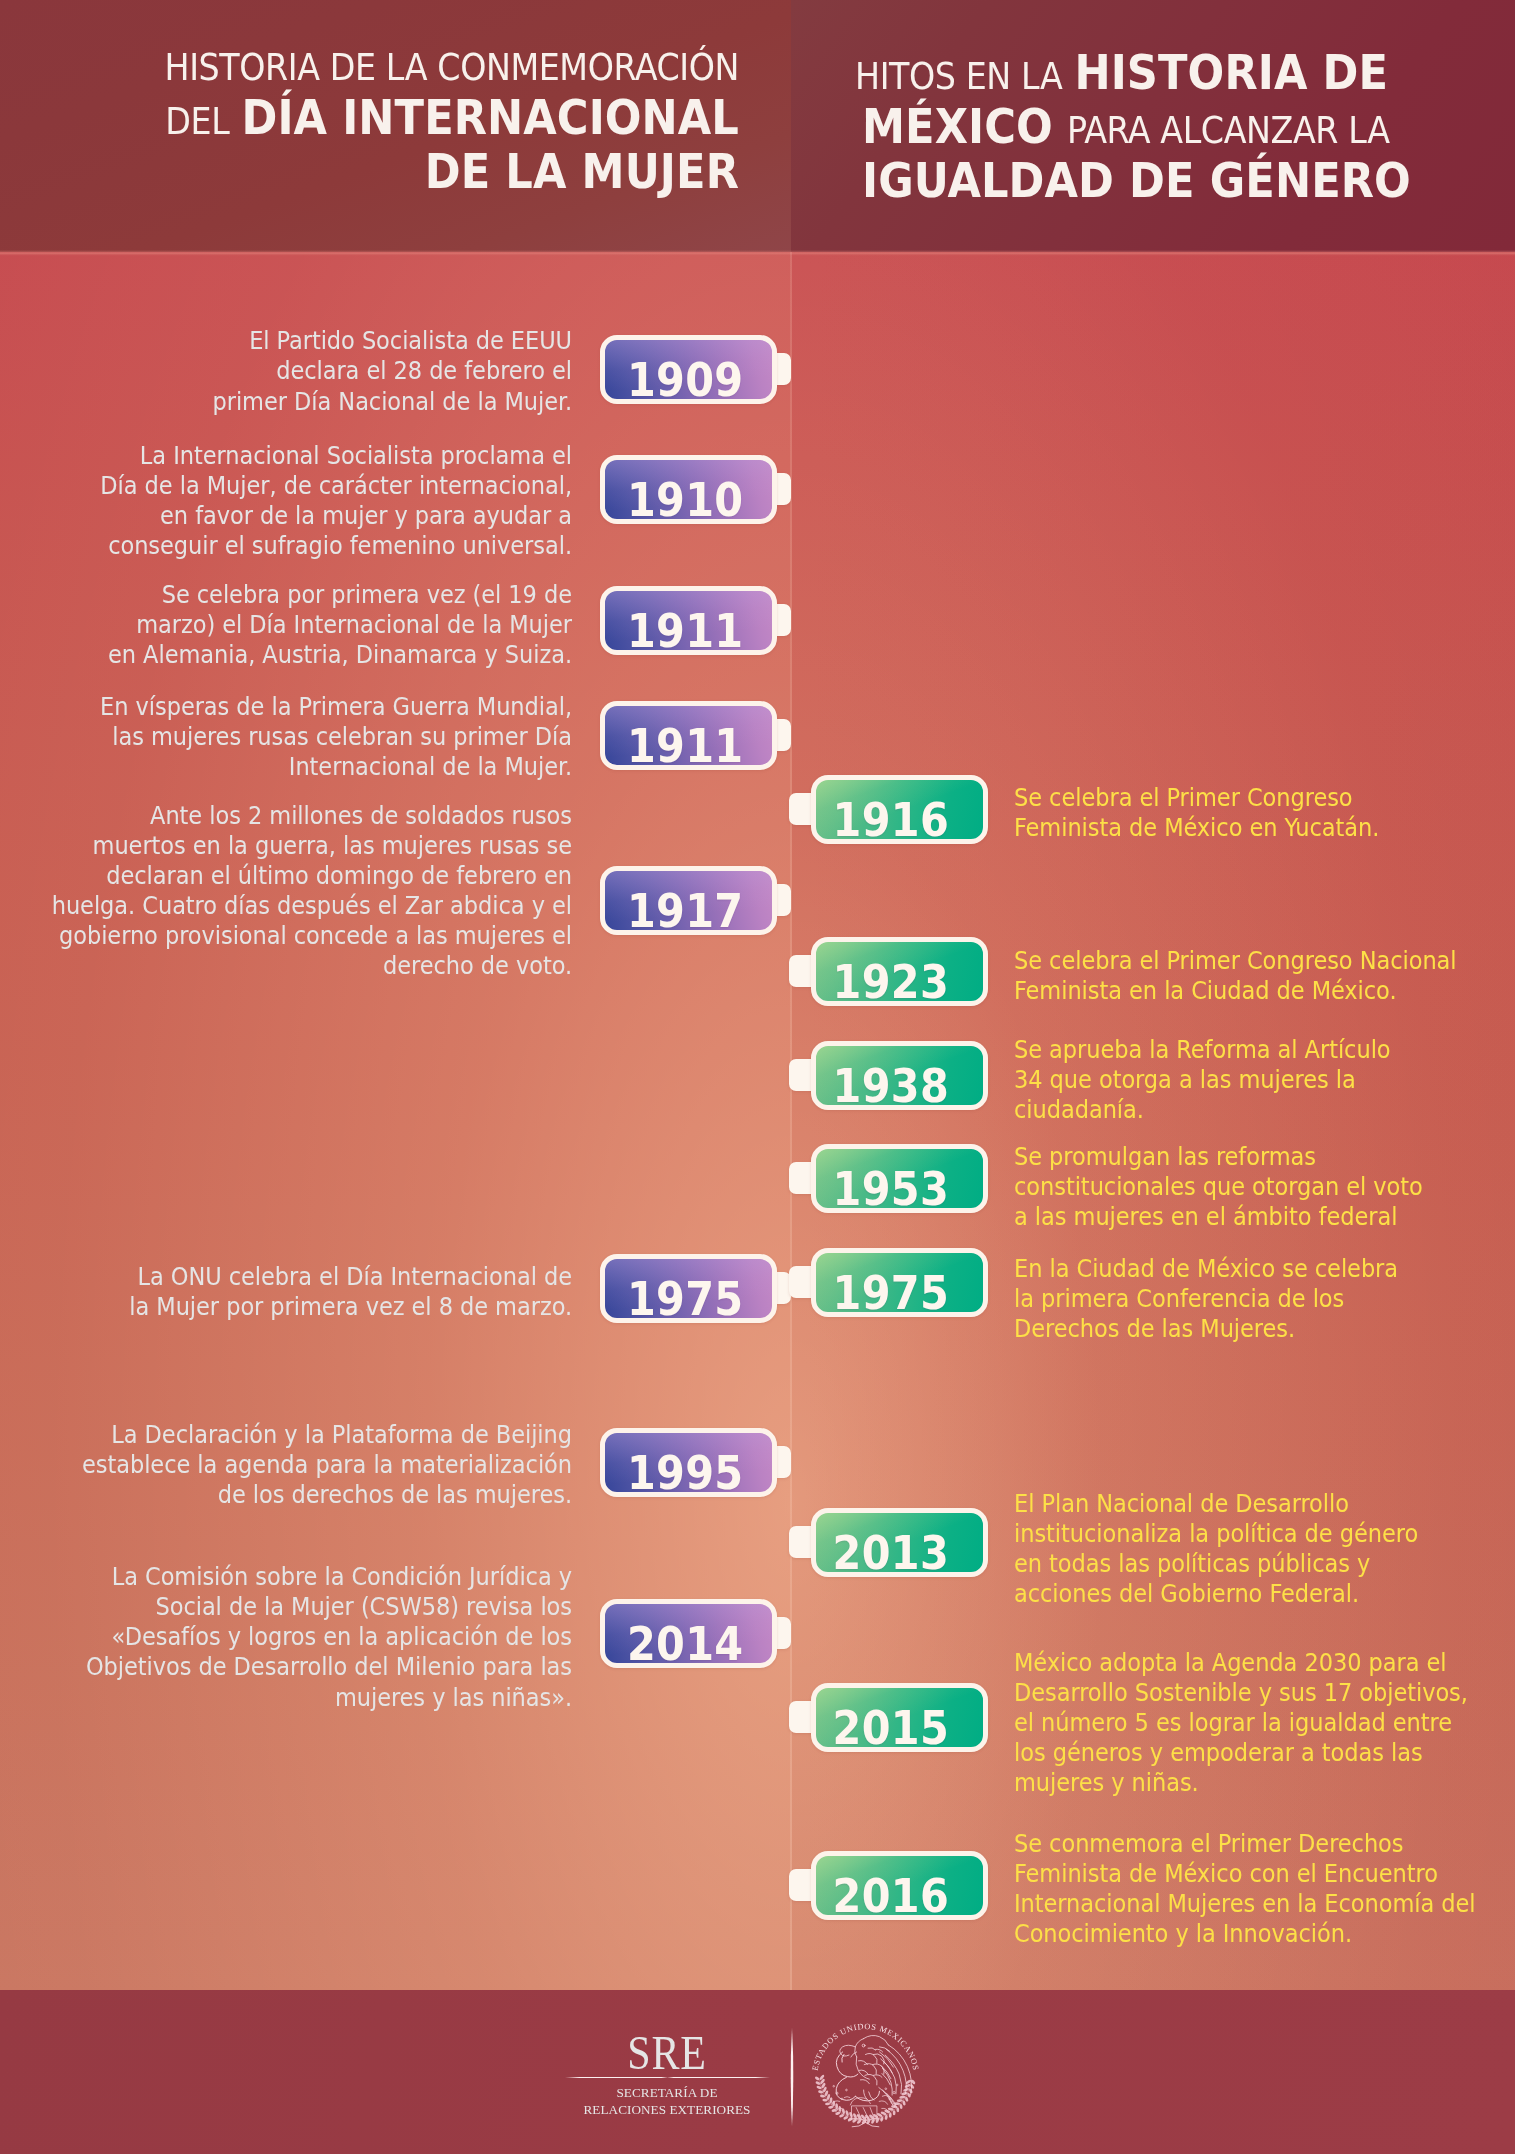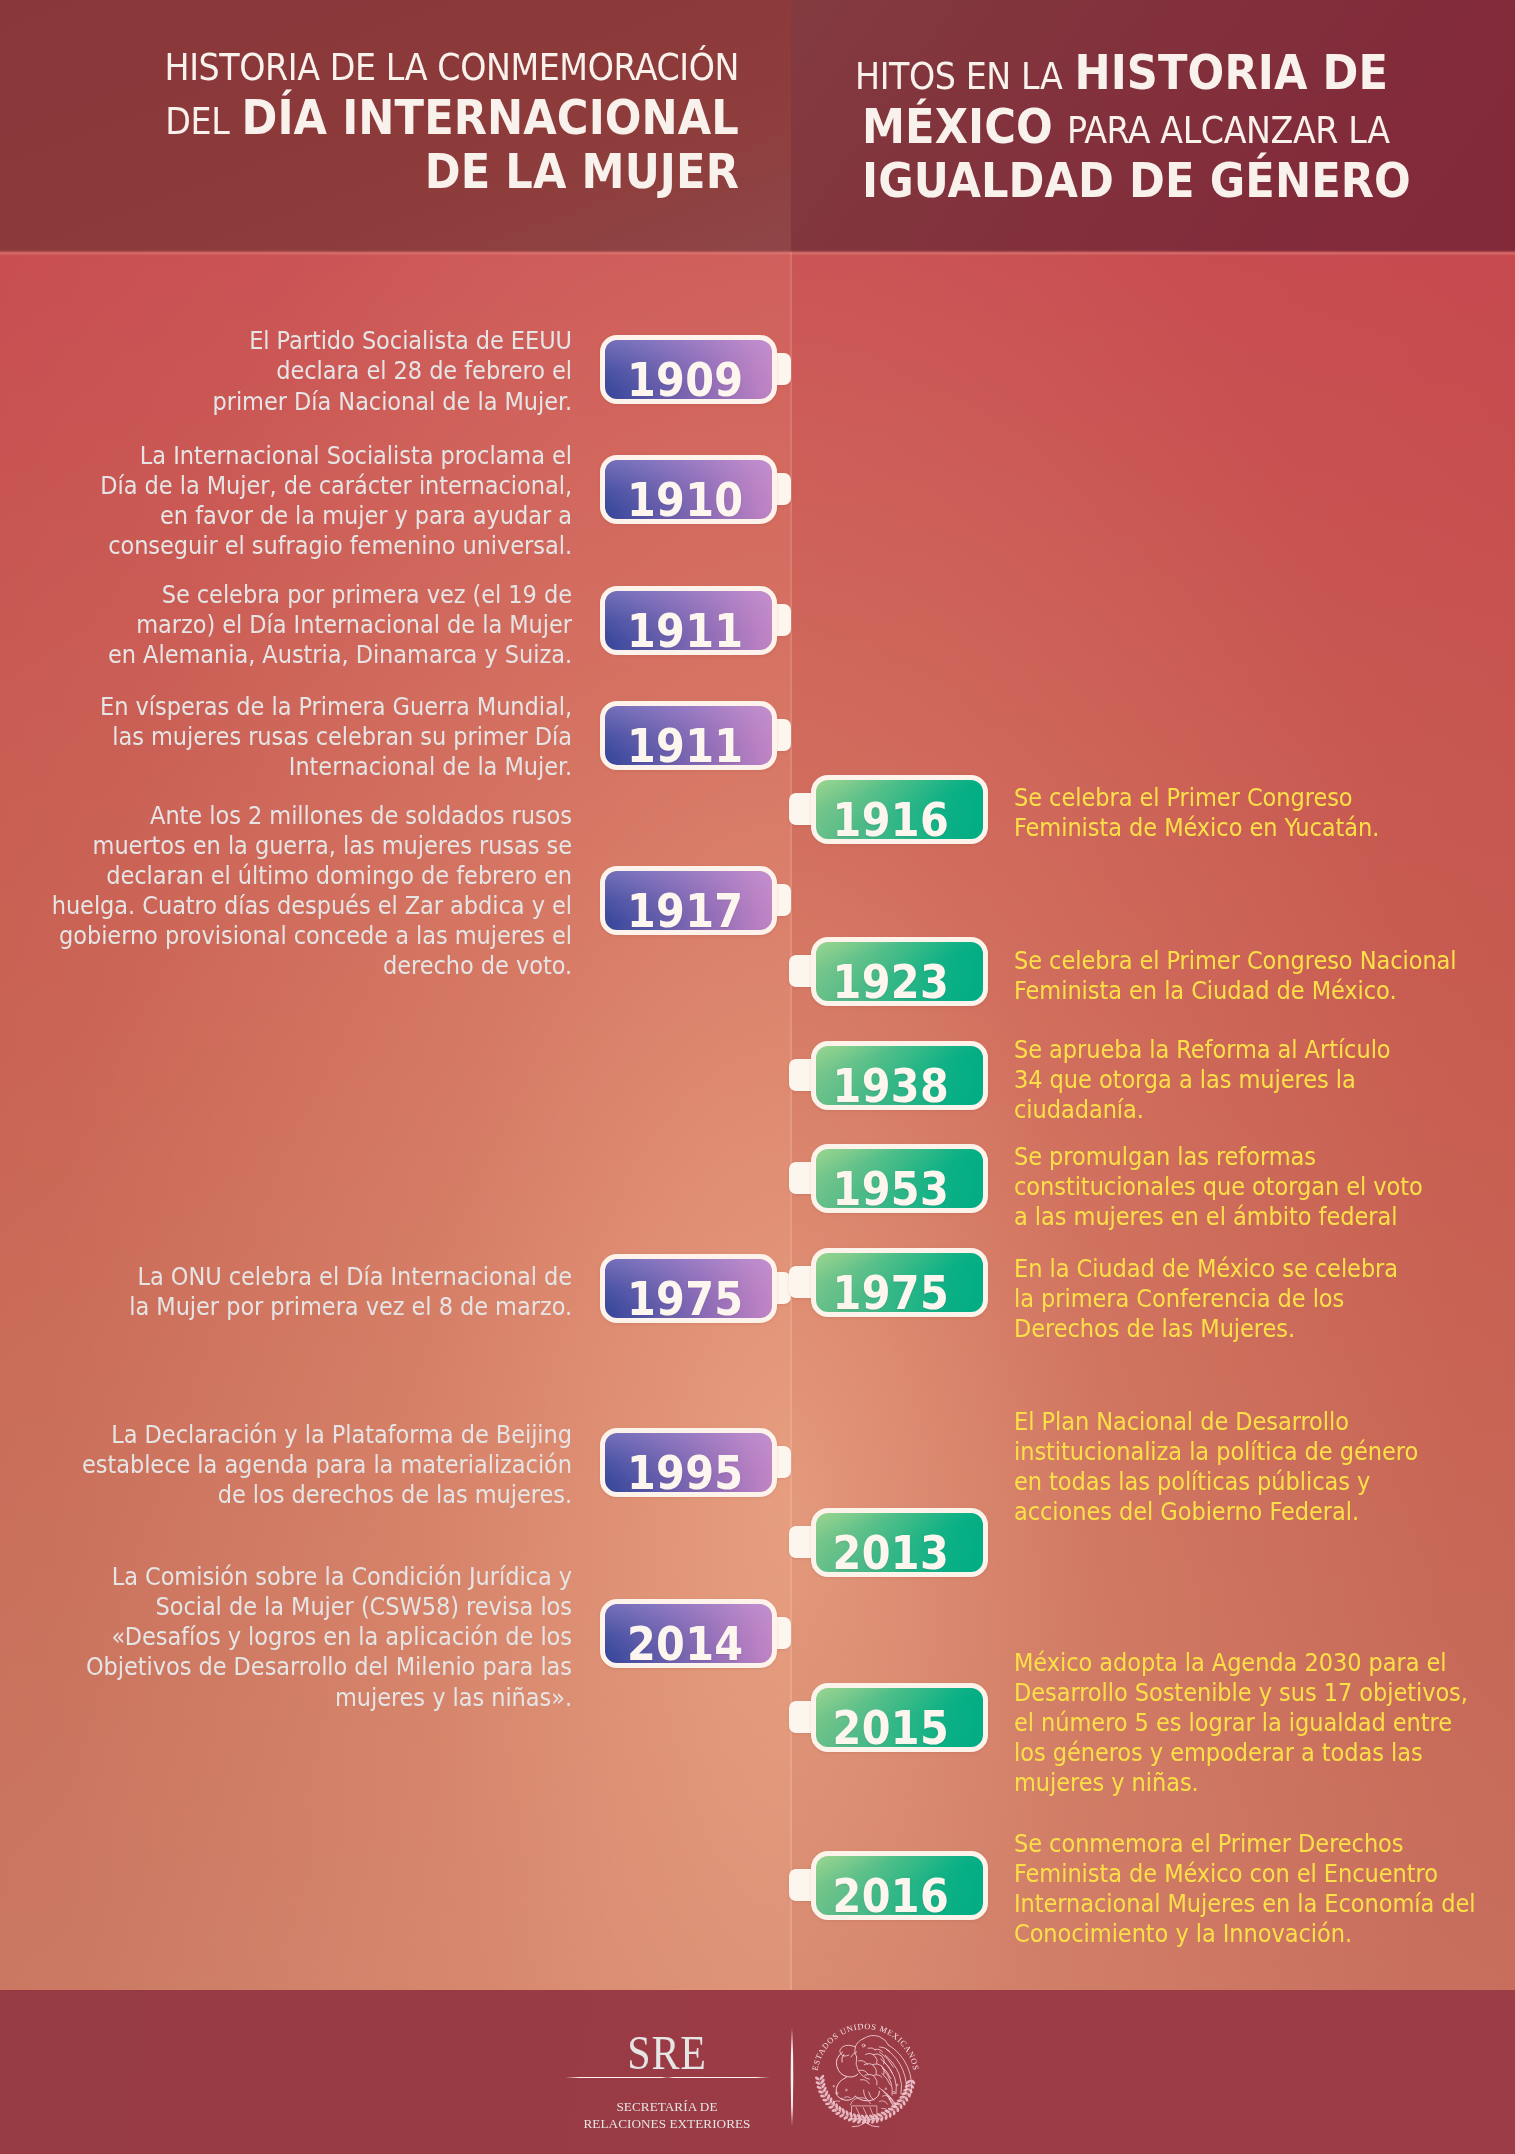--- a/index.html
+++ b/index.html
@@ -68,21 +68,21 @@
 
   
   .footer { position:absolute; left:0; top:1990px; width:1515px; height:164px;
             background:linear-gradient(100deg,#963a43 0%, #9a3b45 50%, #9c3c46 100%); }
   .sre { position:absolute; left:567px; top:2033px; width:200px; text-align:center; color:#e5e5e5; }
   .sre .big { font-family:"Liberation Serif", serif; font-size:48px; line-height:40px; letter-spacing:1px;
               display:block; transform:scaleX(0.875); }
   .sre .rule { height:1.3px; width:205px; margin:4px auto 0 -2px;
                background:linear-gradient(to right, rgba(255,240,240,0) 0%, #fdf0f0 7%, #fdf0f0 47%, rgba(253,240,240,0.12) 50%, #fdf0f0 53%, #fdf0f0 93%, rgba(255,240,240,0) 100%); }
   .sre .sub { font-family:"Liberation Serif", serif; font-size:13.2px; letter-spacing:0.05px; line-height:16.6px; margin-top:0; }
-  .sre .s1 { margin-top:21px;text-align:center; }
+  .sre .s1 { margin-top:7px;text-align:center; }
   .seal { position:absolute; left:802px; top:2010px; width:127px; height:127px; }
   .vrule { position:absolute; left:790px; top:2028px; width:4px; height:98px; }
   .vrule i { display:block; width:100%; height:100%; background:#fdf0f0;
              clip-path:polygon(50% 0%, 78% 28%, 82% 52%, 72% 80%, 50% 100%, 28% 80%, 18% 52%, 22% 28%); }
 
 </style>
 </head>
 <body>
 
 <div id="page">
@@ -200,21 +200,21 @@
 <div class="tr" style="top:1141.9px">
       <div>Se promulgan las reformas</div>
       <div>constitucionales que otorgan el voto</div>
       <div>a las mujeres en el ámbito federal</div>
     </div>
 <div class="tr" style="top:1253.5px">
       <div>En la Ciudad de México se celebra</div>
       <div>la primera Conferencia de los</div>
       <div>Derechos de las Mujeres.</div>
     </div>
-<div class="tr" style="top:1407px">
+<div class="tr" style="top:1489px">
       <div>El Plan Nacional de Desarrollo</div>
       <div>institucionaliza la política de género</div>
       <div>en todas las políticas públicas y</div>
       <div>acciones del Gobierno Federal.</div>
     </div>
 <div class="tr" style="top:1647.7px">
       <div>México adopta la Agenda 2030 para el</div>
       <div>Desarrollo Sostenible y sus 17 objetivos,</div>
       <div>el número 5 es lograr la igualdad entre</div>
       <div>los géneros y empoderar a todas las</div>

